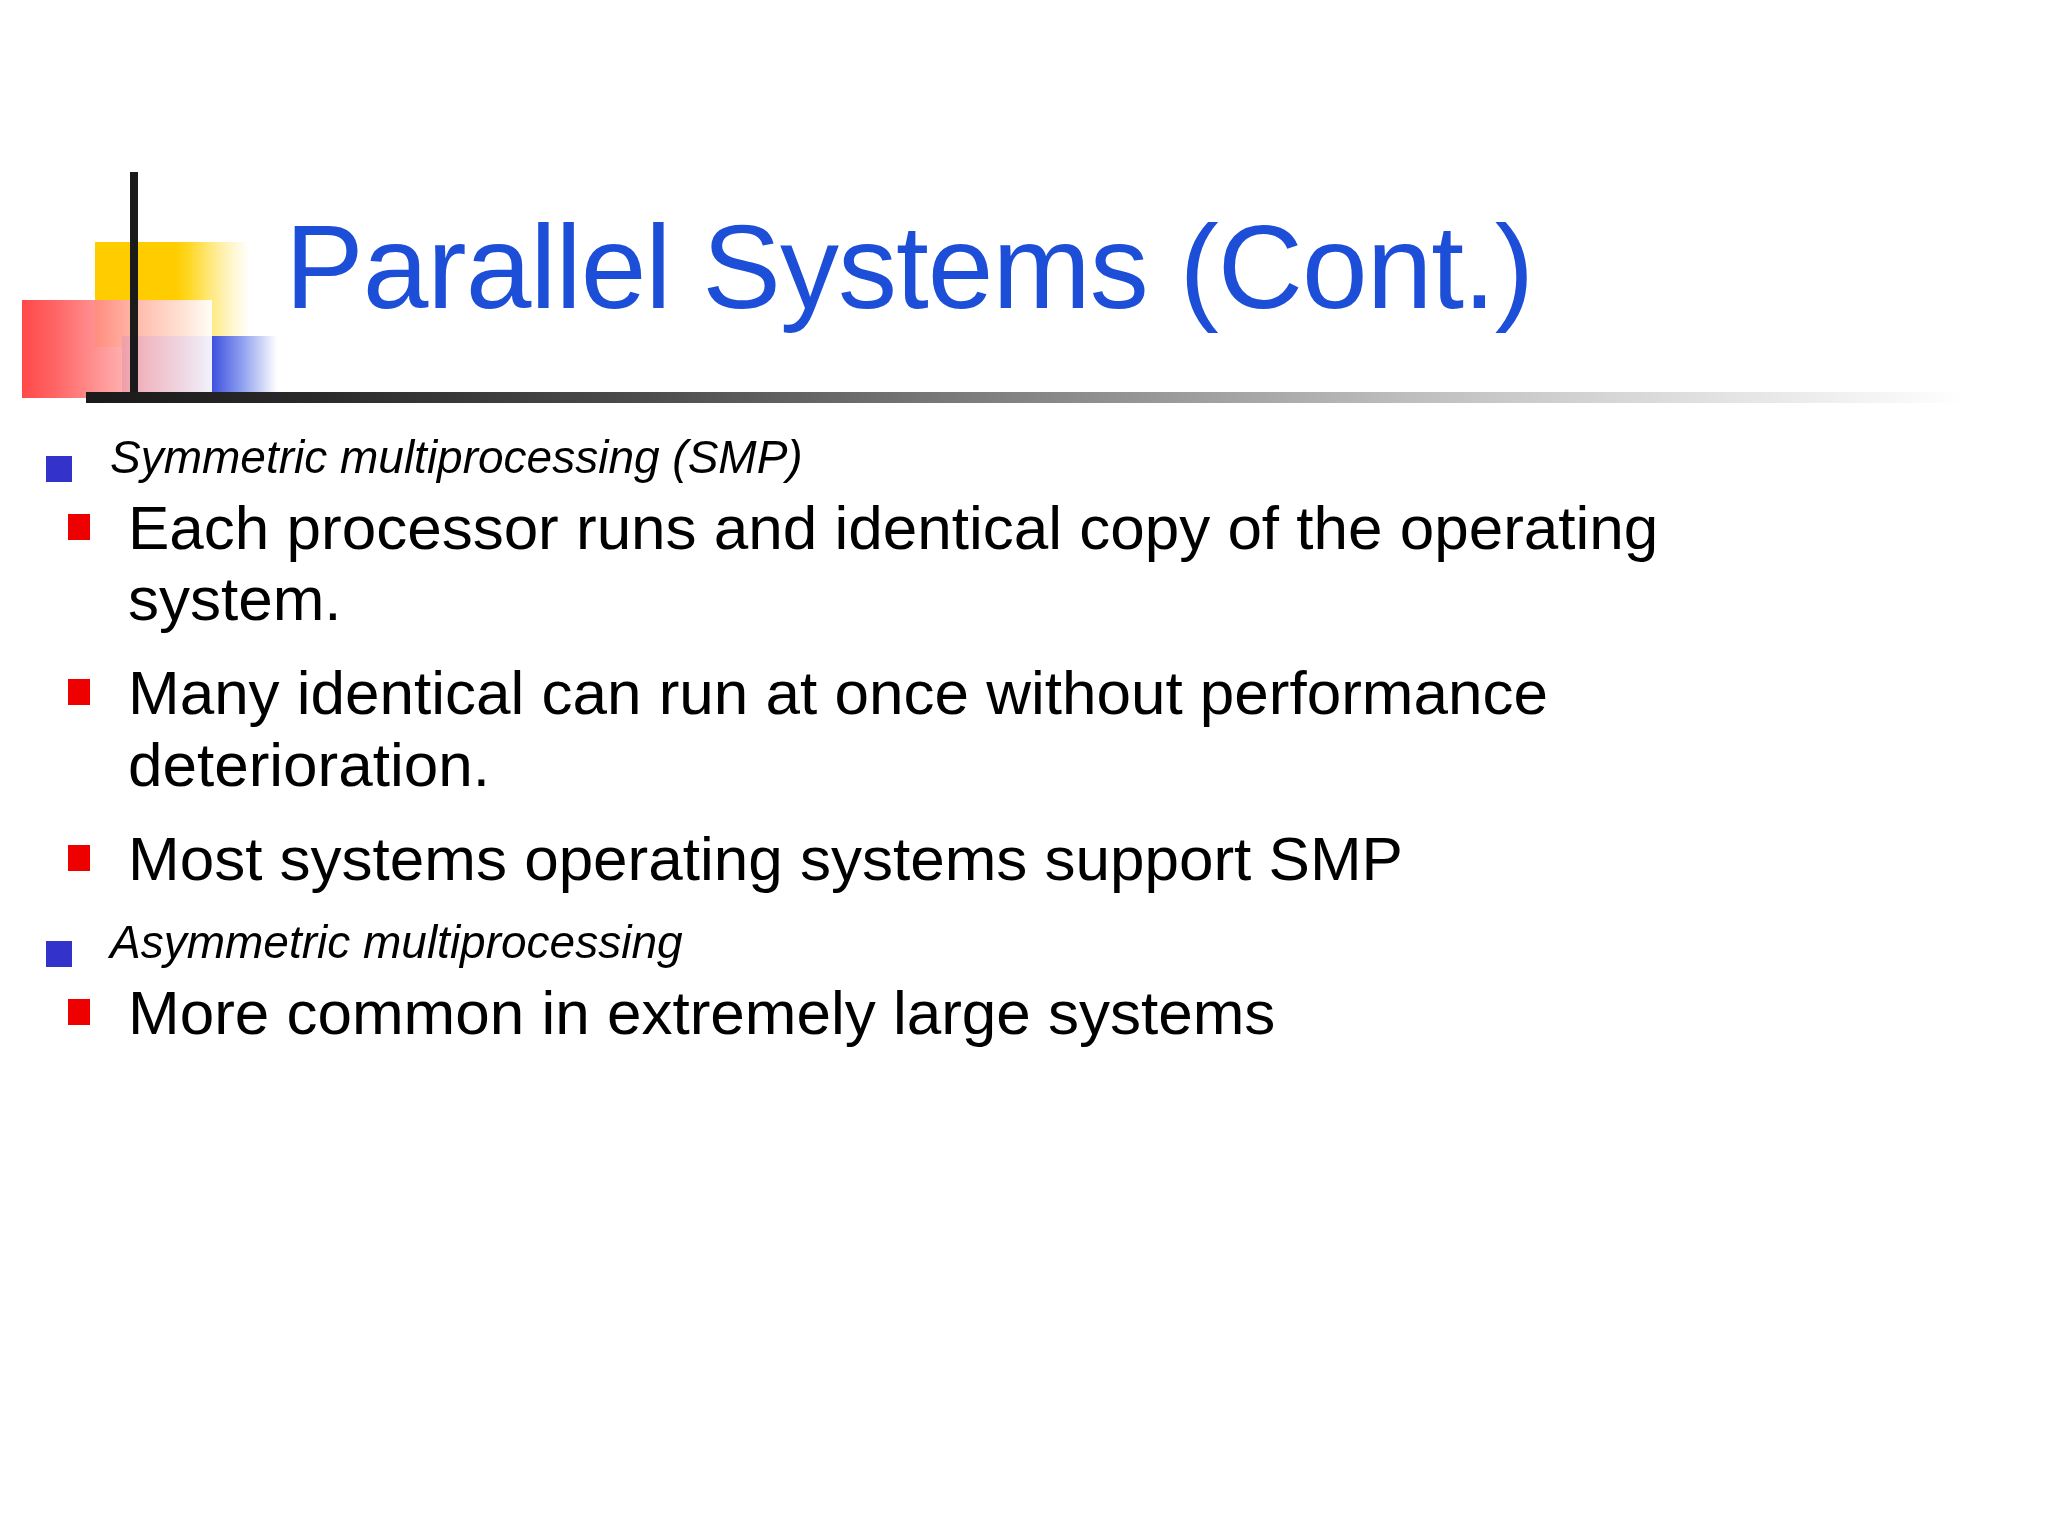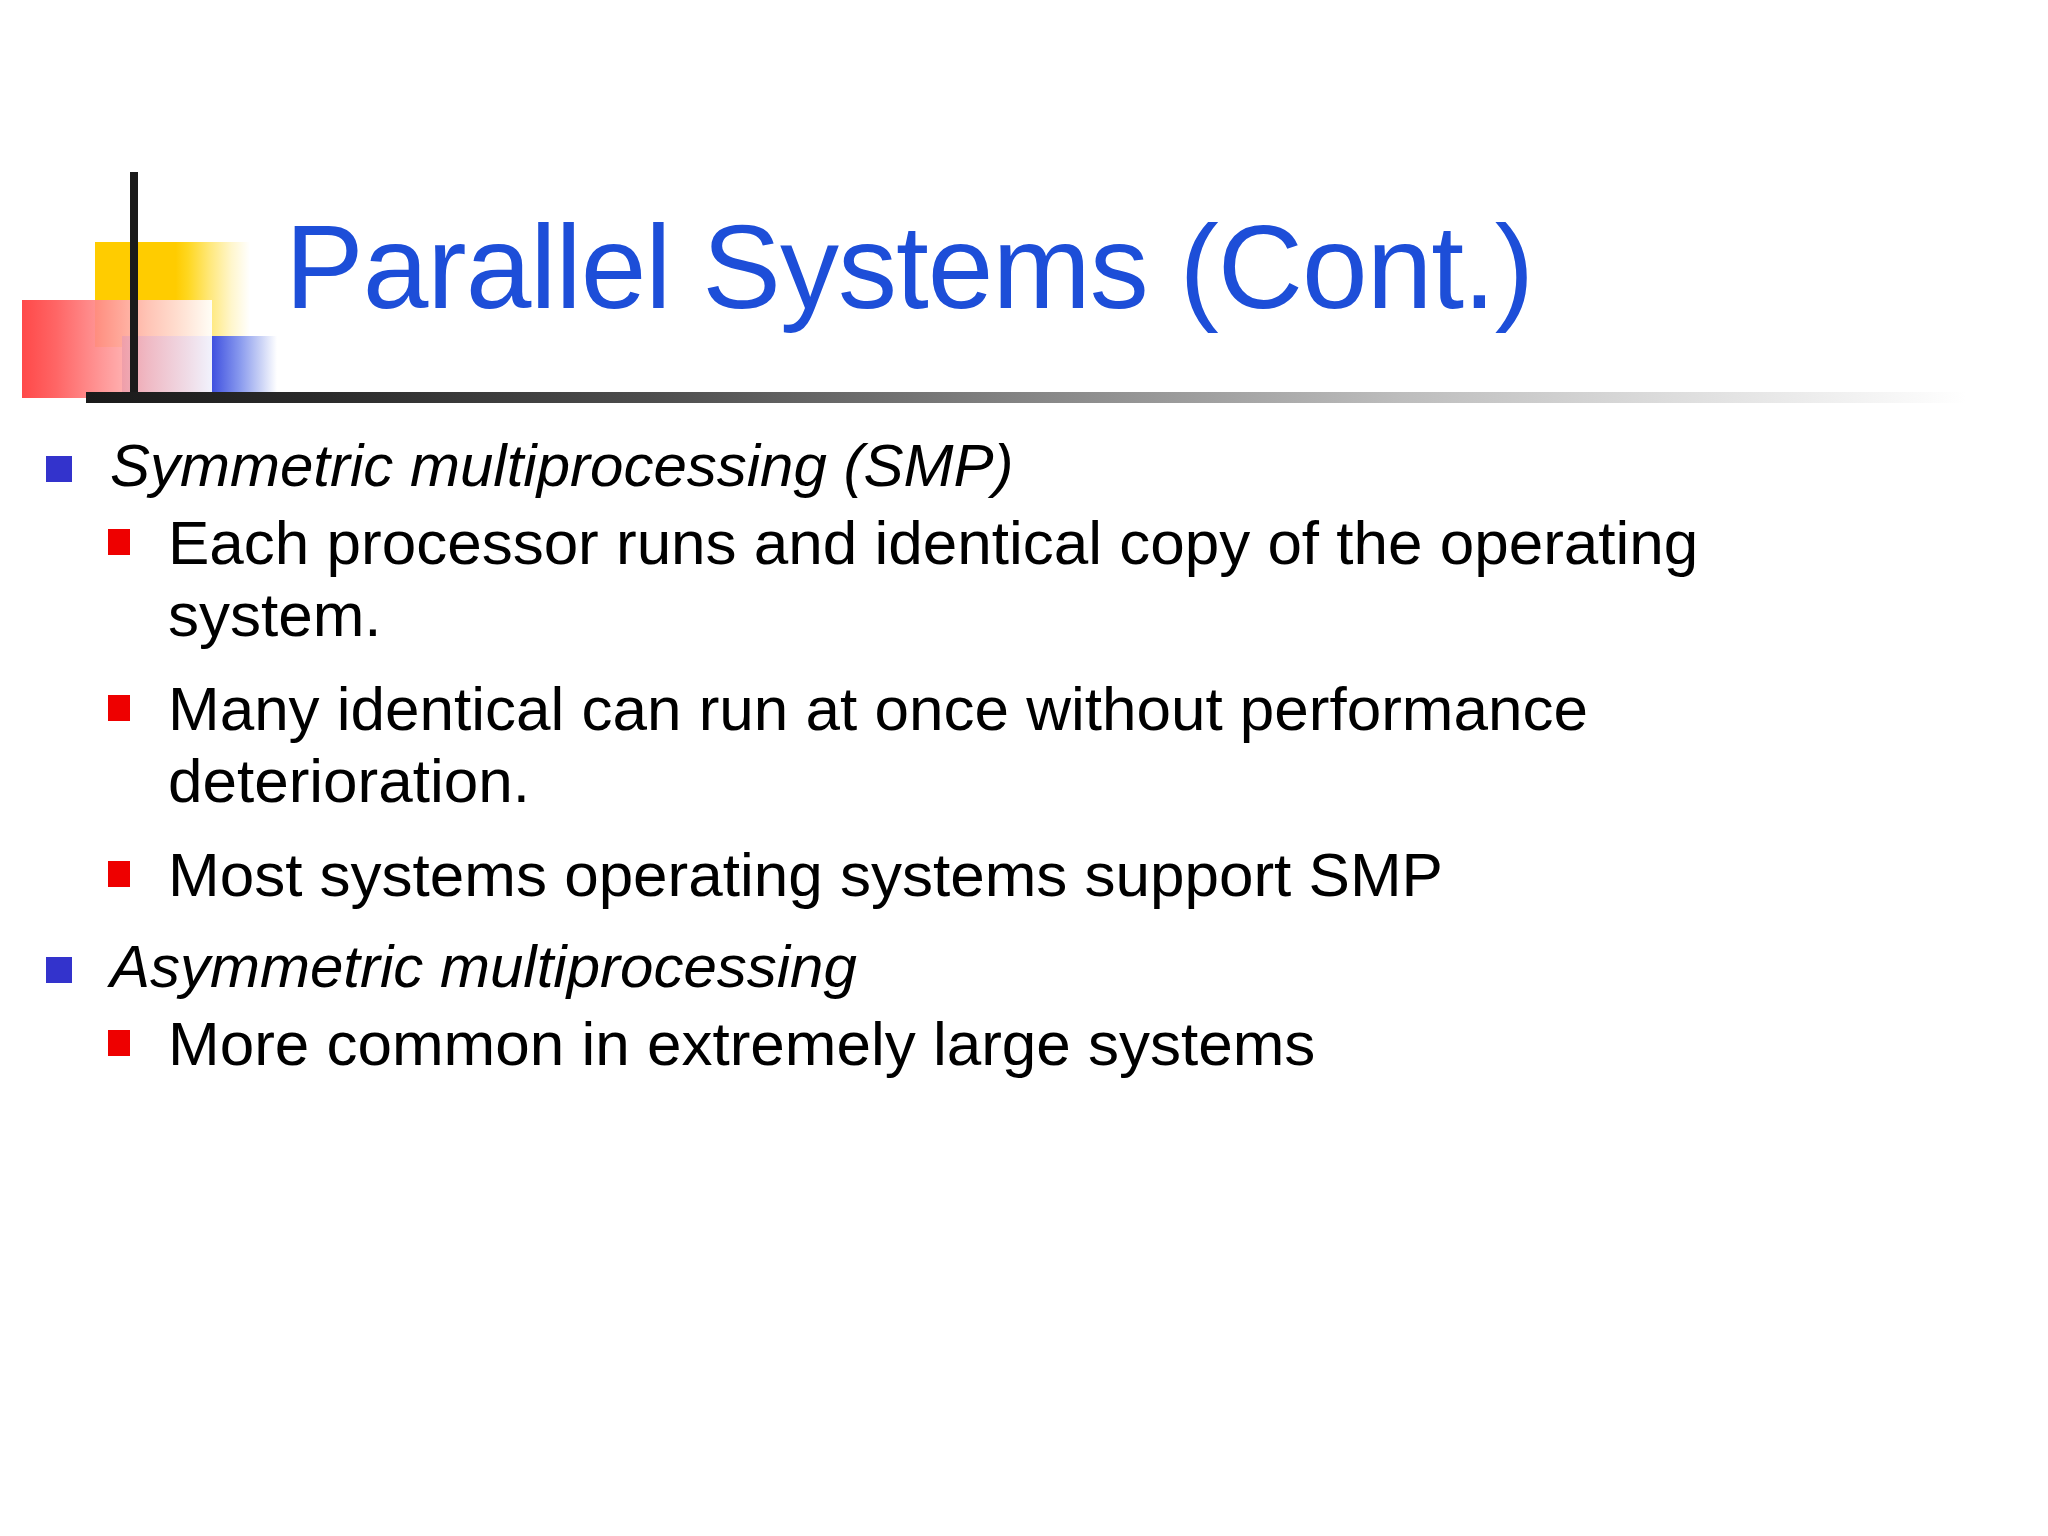--- a/index.html
+++ b/index.html
@@ -99,42 +99,42 @@
     align-items: flex-start;
     color: #000000;
   }
 
   .bullet-l1 {
     margin: 0 0 8px 0;
     padding-left: 46px;
   }
   .bullet-l2 {
     margin: 0 0 22px 0;
-    padding-left: 108px;
+    padding-left: 68px;
   }
 
   .marker-l1 {
     flex: 0 0 auto;
     width: 26px;
     height: 26px;
     background: #3333CC;
     margin-top: 24px;
     margin-right: 38px;
   }
   .marker-l2 {
     flex: 0 0 auto;
     width: 22px;
     height: 26px;
     background: #EE0000;
     margin-top: 22px;
     margin-right: 38px;
   }
 
   .text-l1 {
-    font-size: 60px;
+    font-size: 46px;
     line-height: 1.12;
     font-style: italic;
     max-width: 1830px;
   }
   .text-l2 {
     font-size: 62px;
     line-height: 1.16;
     max-width: 1700px;
   }
 </style>

